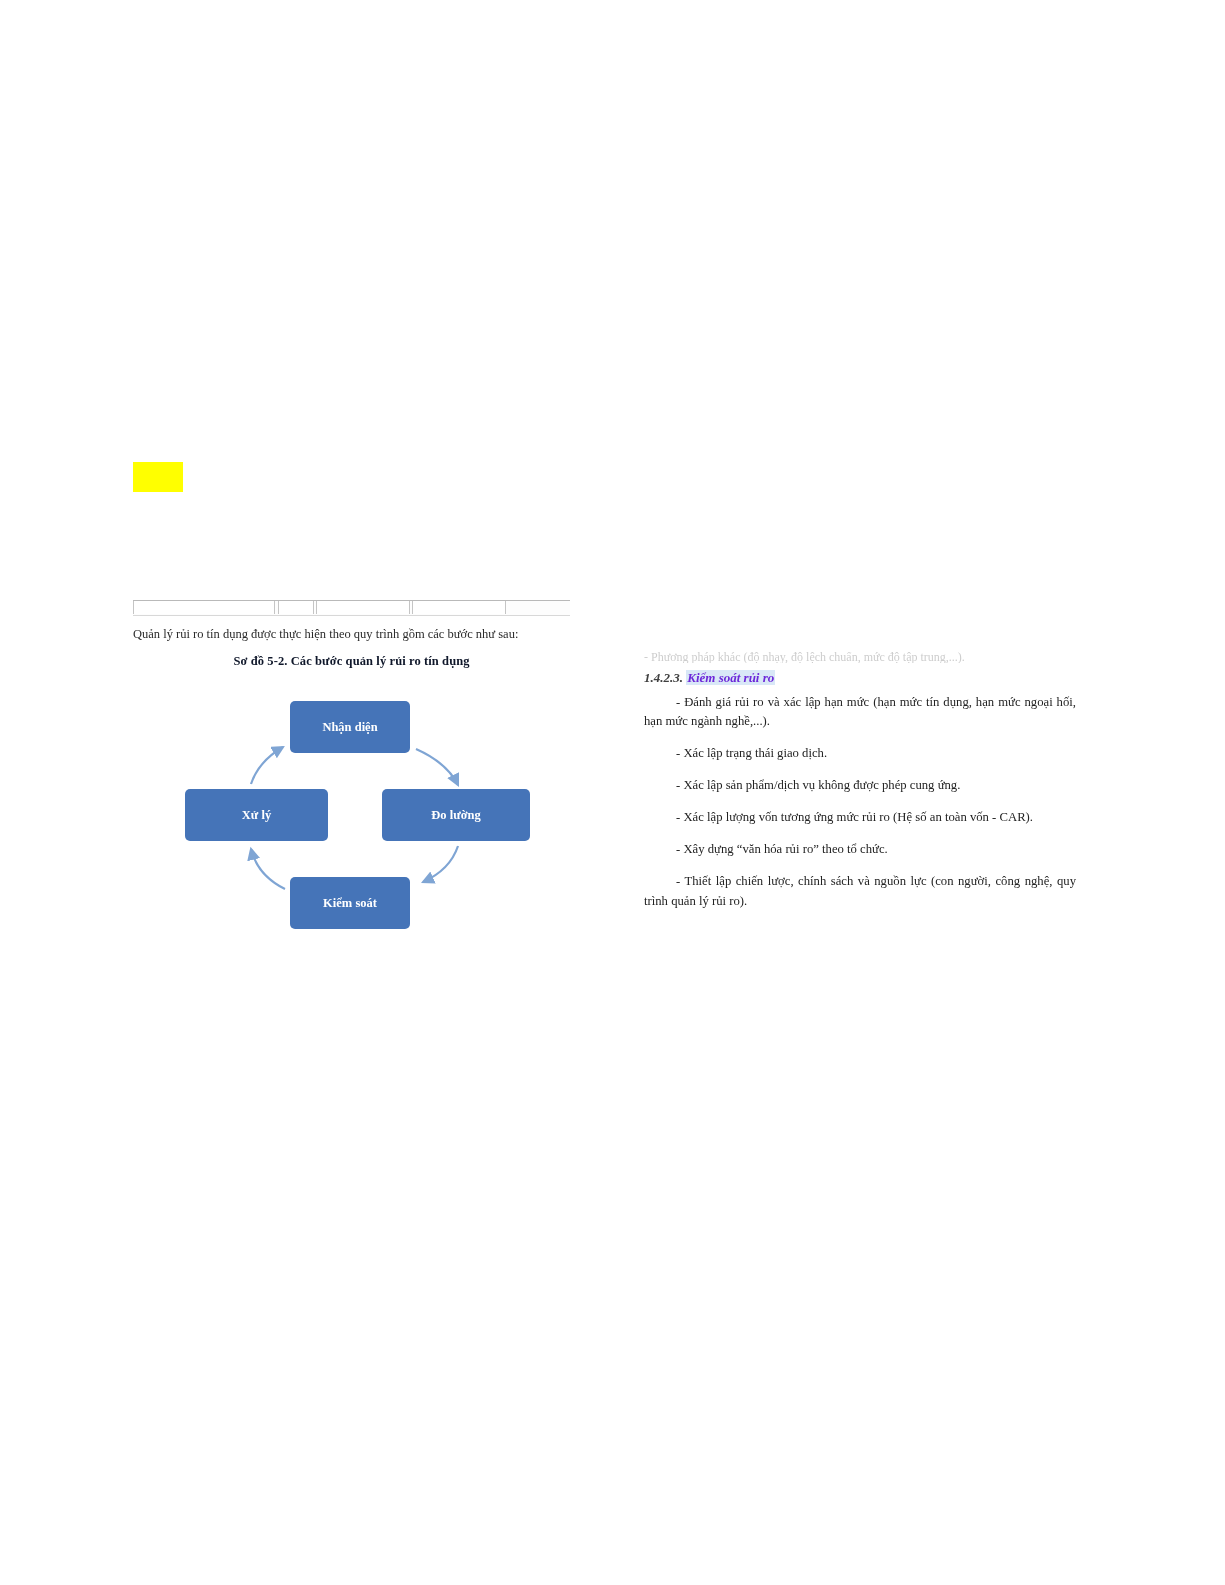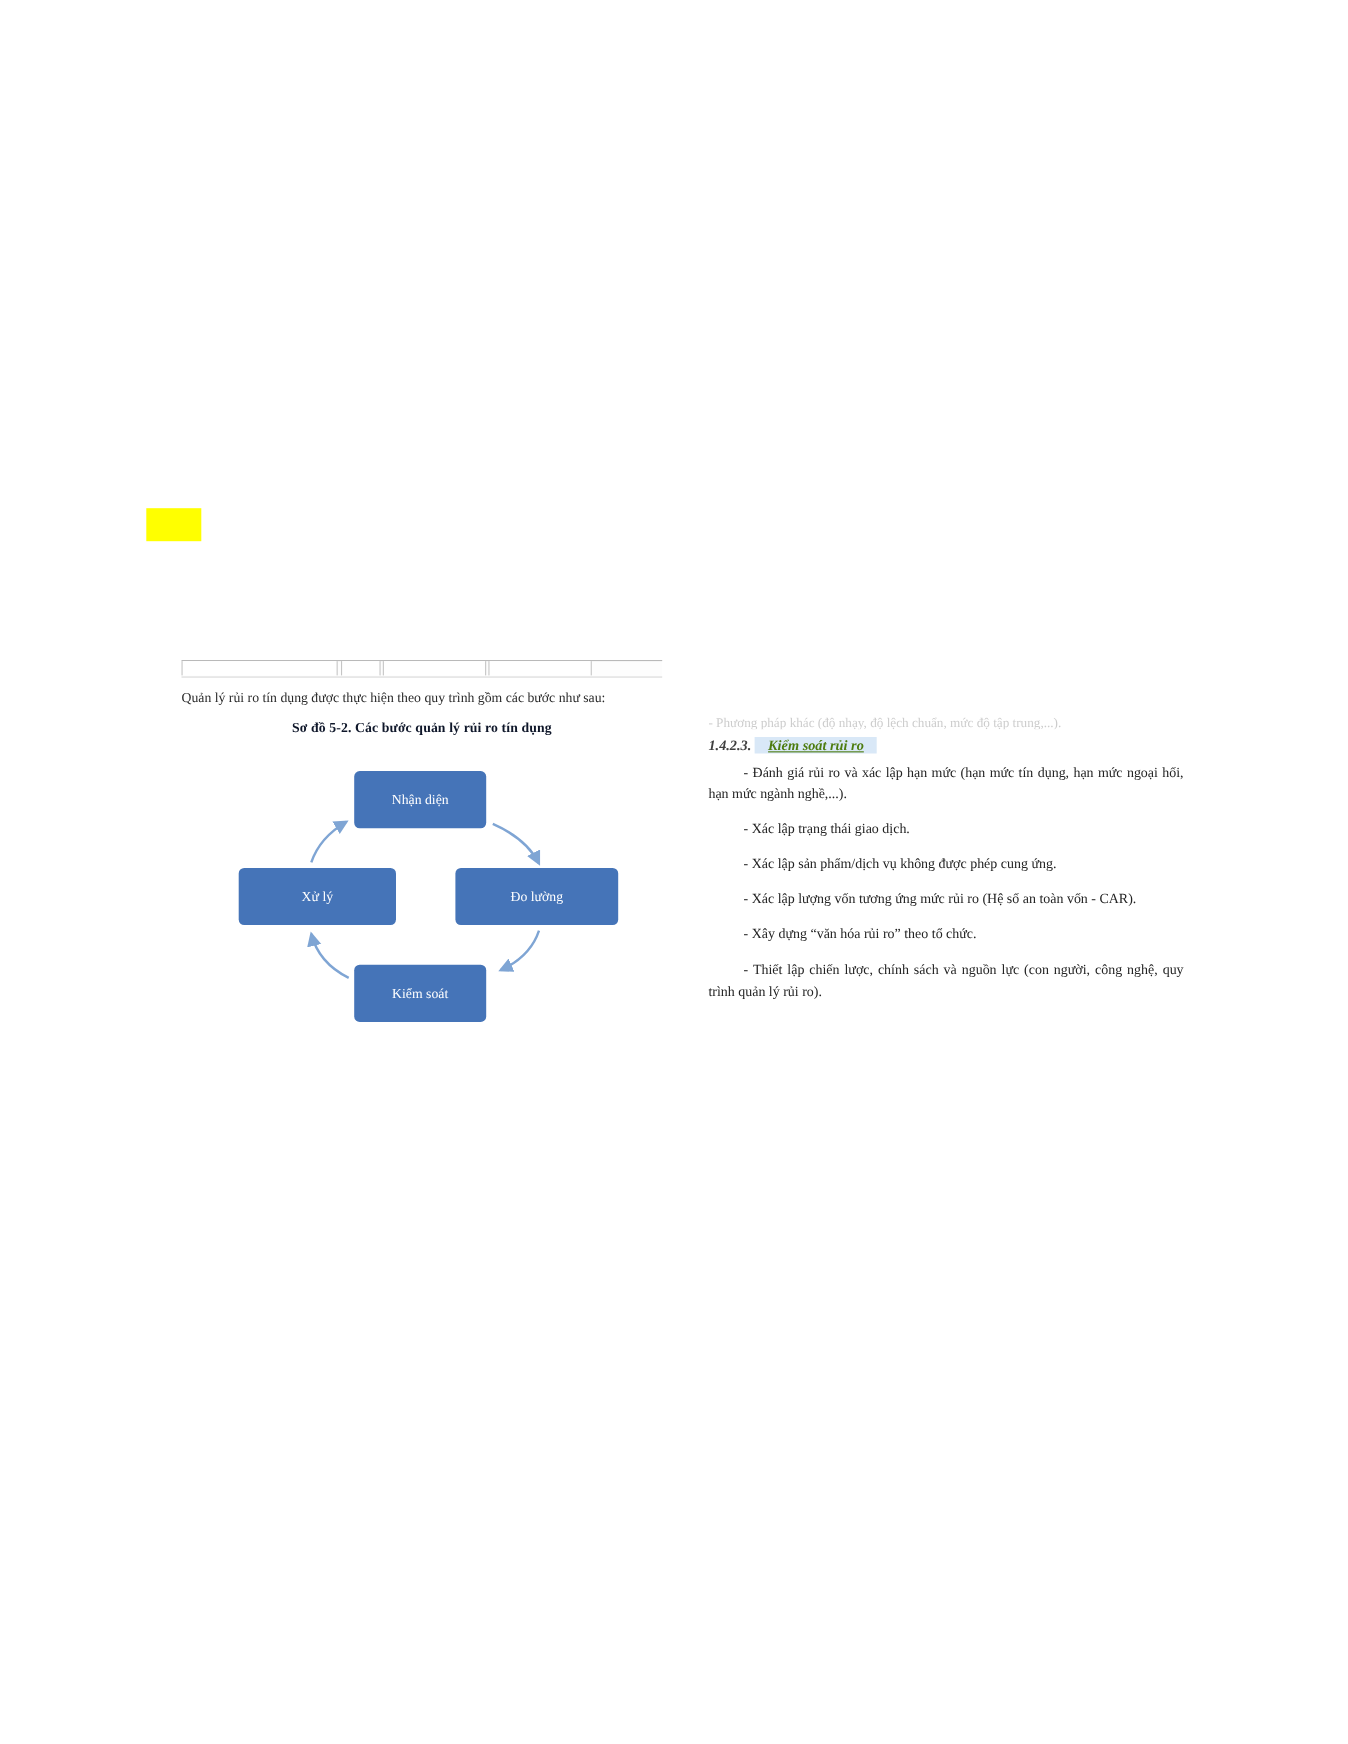--- a/index.html
+++ b/index.html
@@ -32,21 +32,20 @@
     height: 30px;
     background: #ffff00;
   }
 
   
   .left-col {
     position: absolute;
     left: 133px;
     top: 600px;
     width: 437px;
-    margin-left: 32px;
   }
   .scan-strip {
     position: relative;
     height: 14px;
     border-top: 1px solid #b9b9b9;
     border-bottom: 1px solid #d8d8d8;
     background: #fdfdfd;
   }
   .scan-strip .seg {
     position: absolute;
@@ -77,20 +76,21 @@
     color: #0f172a;
     letter-spacing: 0.1px;
   }
 
   
   .diagram {
     position: relative;
     width: 437px;
     height: 270px;
     margin-top: 14px;
+    font-weight: bold;
   }
   .node {
     position: absolute;
     background: #4574b8;
     color: #ffffff;
     font-size: 12.5px;
     border-radius: 5px;
     display: flex;
     align-items: center;
     justify-content: center;
@@ -128,23 +128,22 @@
   }
   .r-head {
     margin-top: 7px;
     font-size: 13px;
     font-style: italic;
     font-weight: bold;
   }
   .r-head .num { color: #404040; }
   .r-head .hl {
     background: #d9e8f7;
-    color: #4d7c0f;
-    padding: 0 12px;
-    text-decoration: underline;
+    color: #6d28d9;
+    padding: 0 1px;
   }
   .r-para {
     margin-top: 7px;
     font-size: 12.7px;
     line-height: 1.52;
     text-align: justify;
     text-indent: 32px;
   }
 </style>
 </head>

